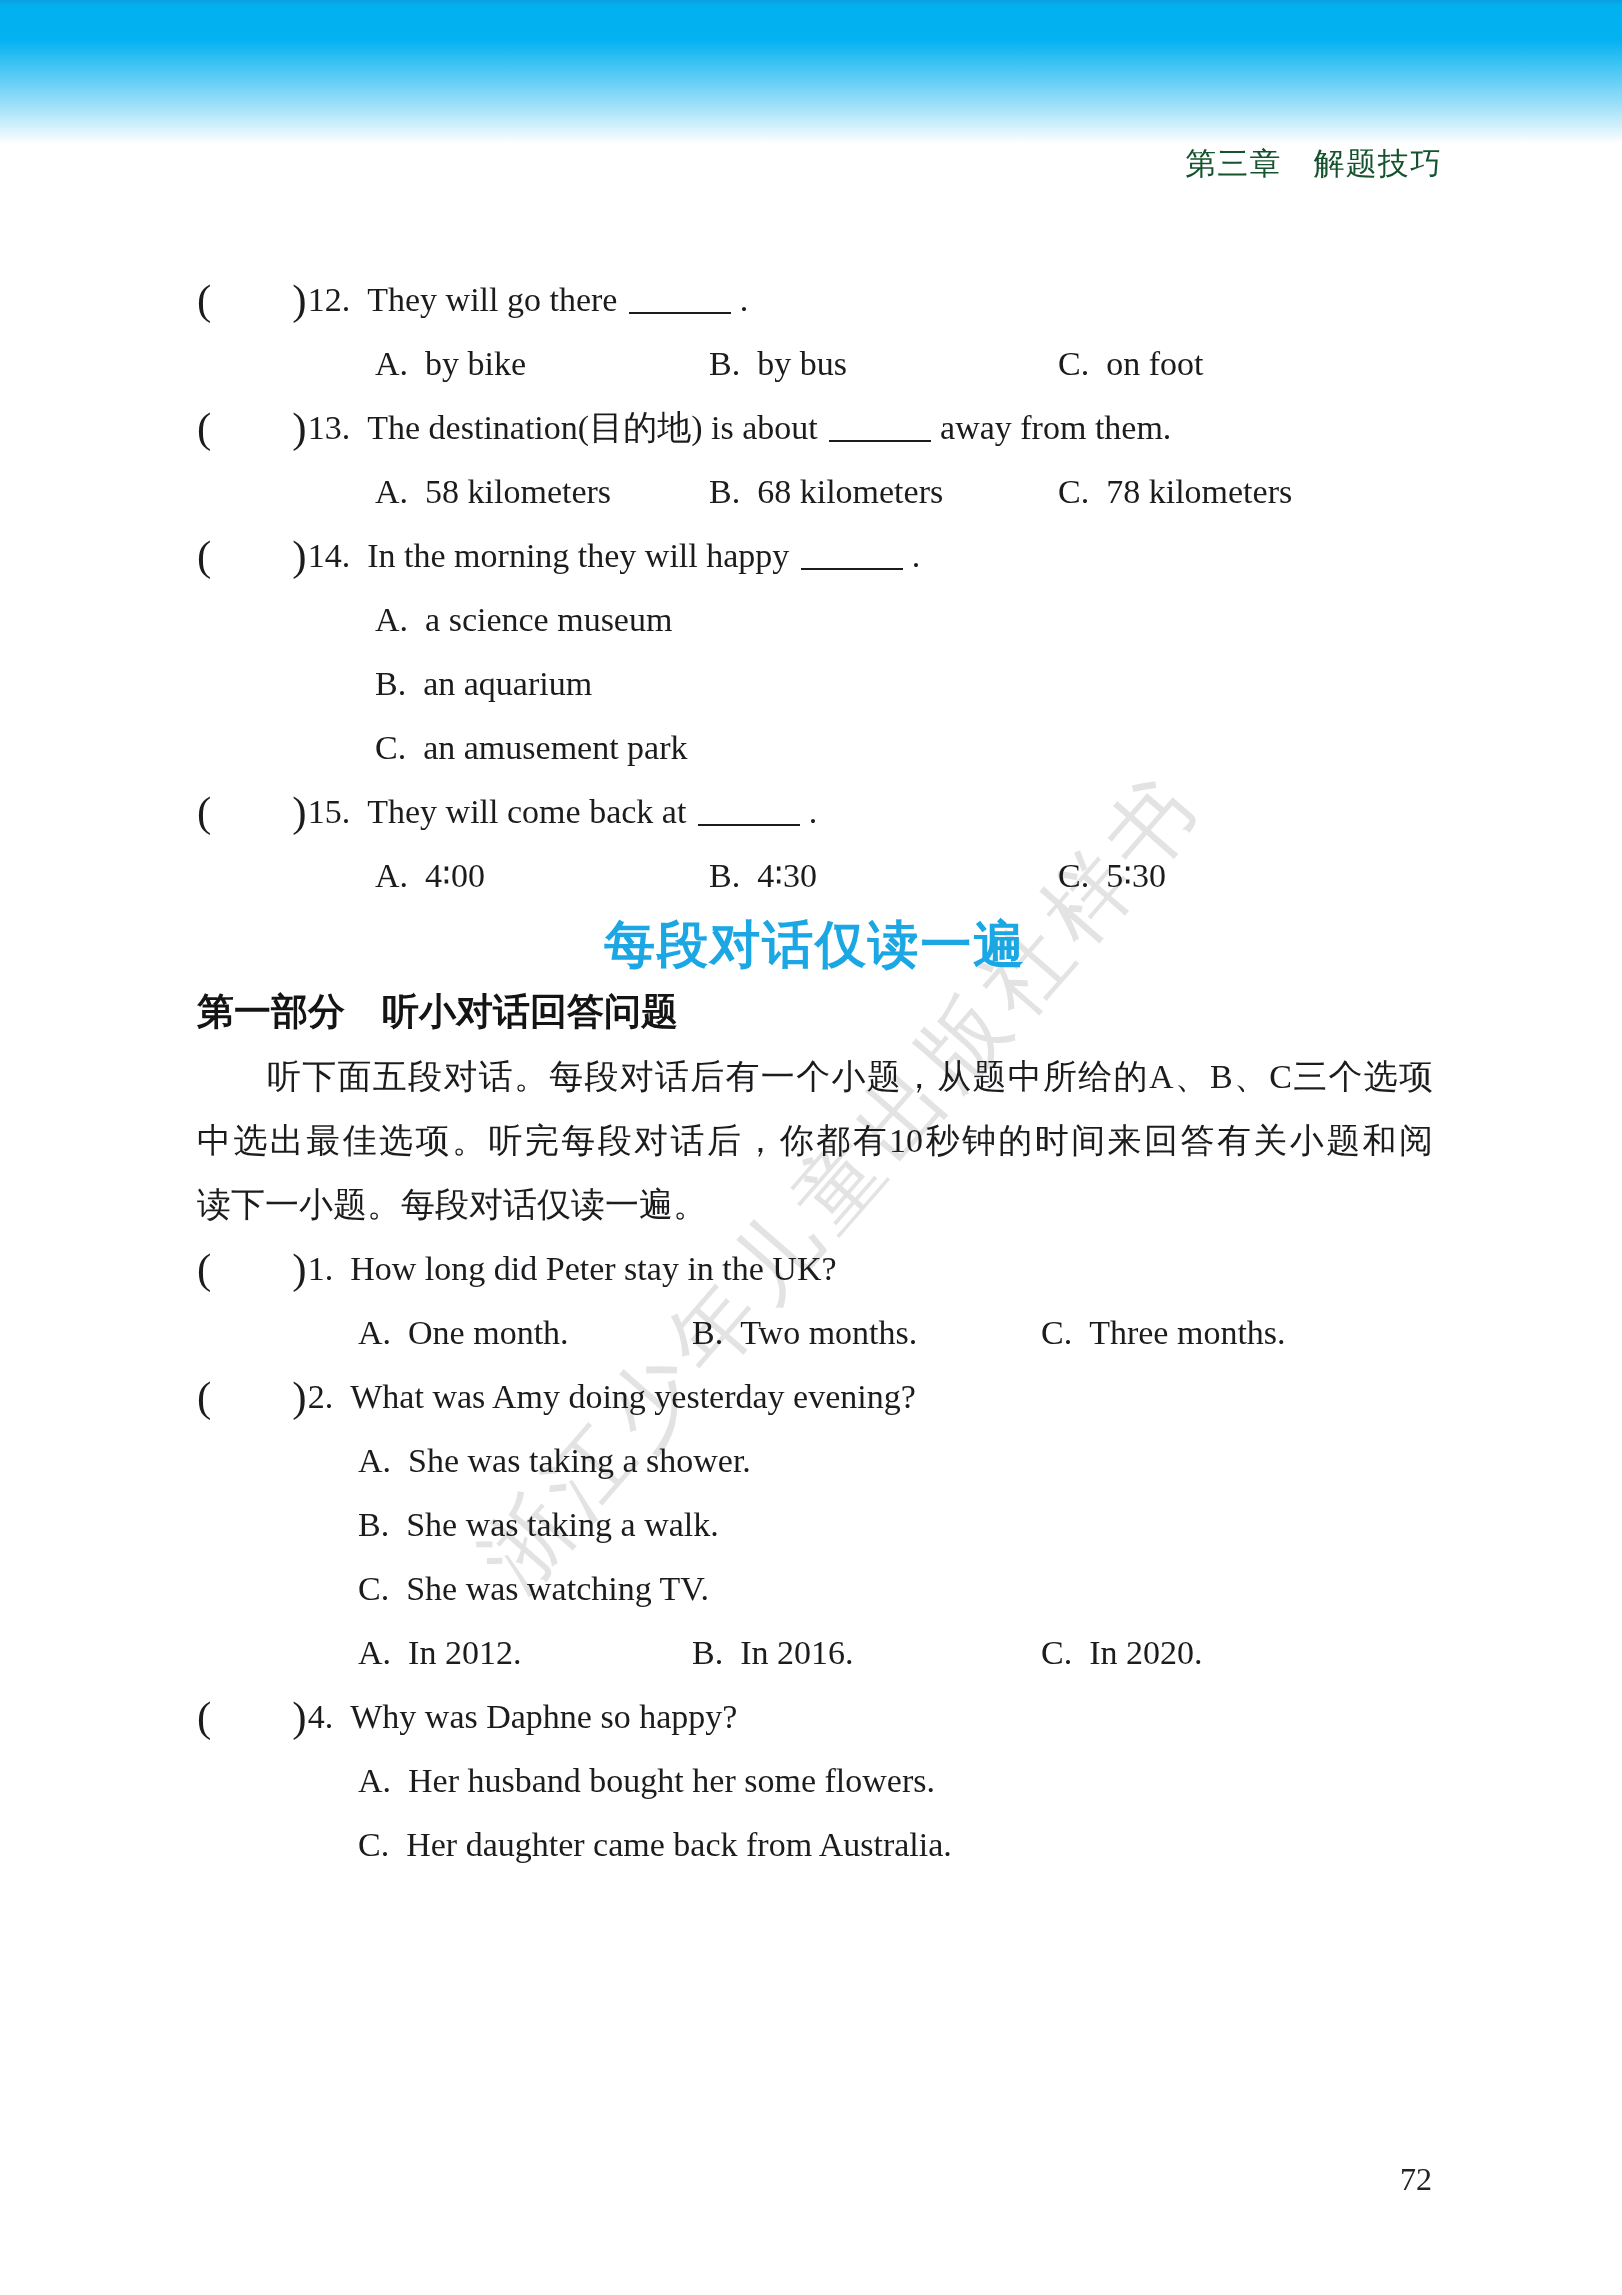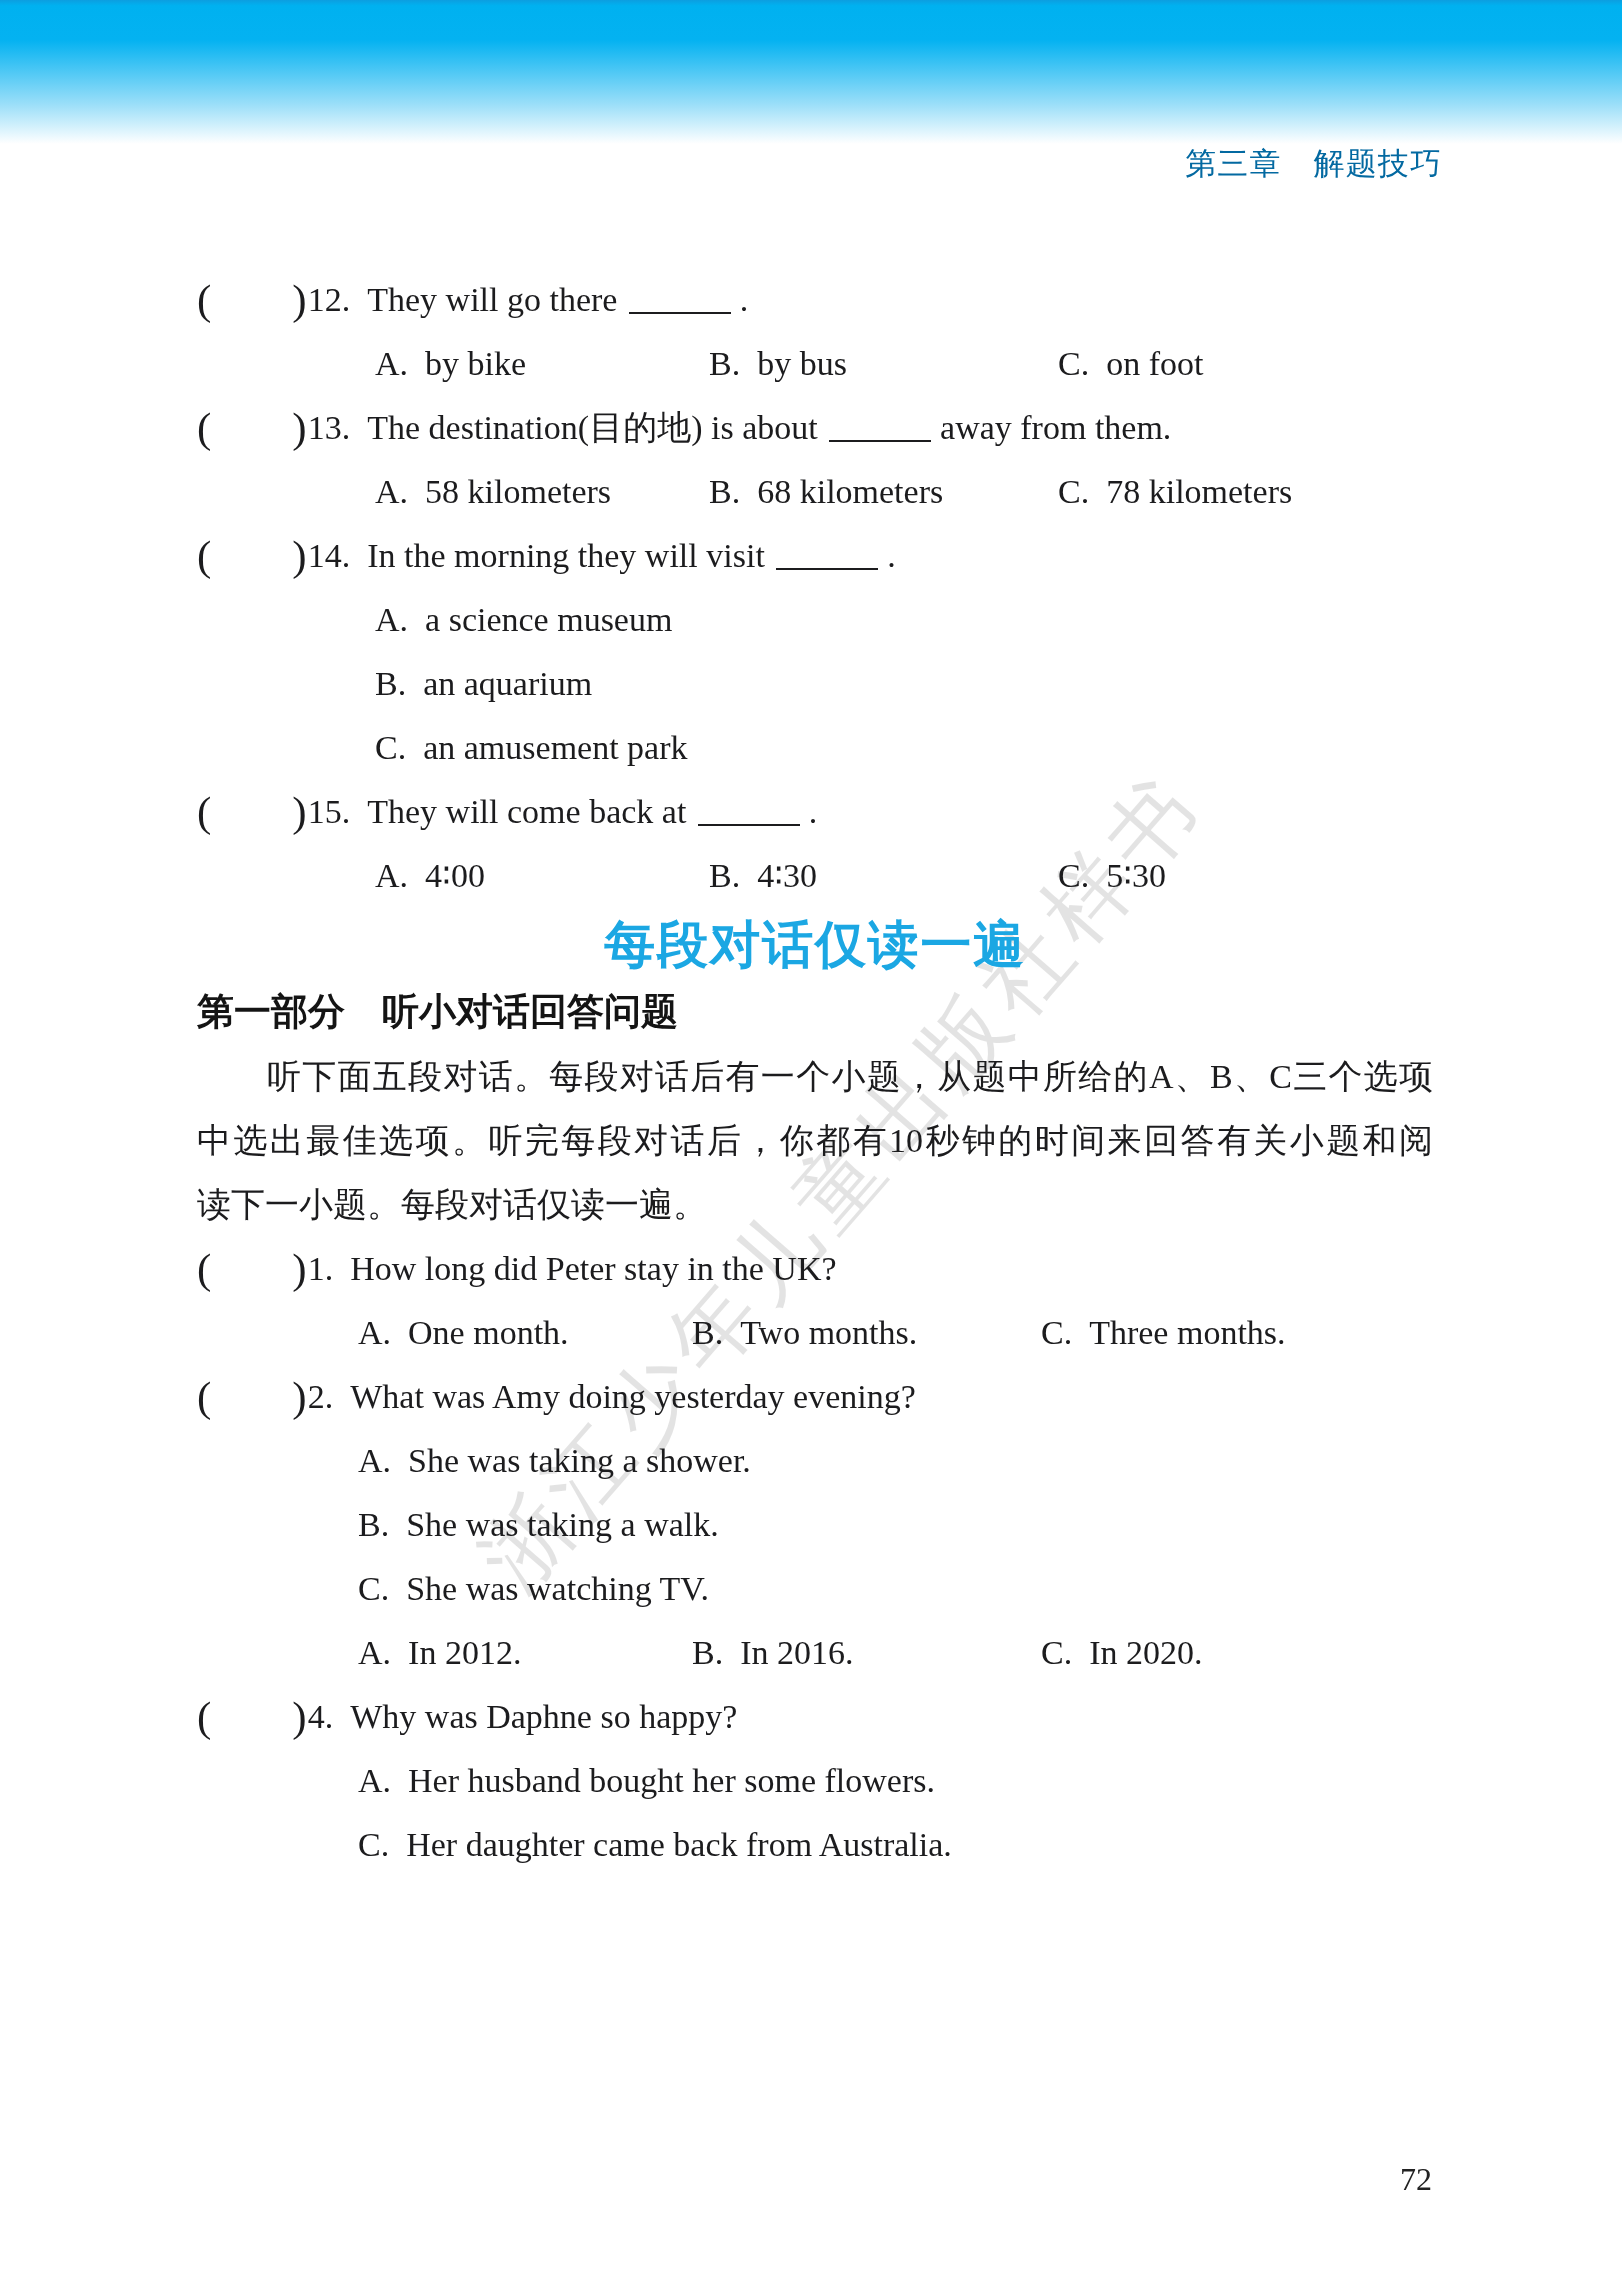--- a/index.html
+++ b/index.html
@@ -18,21 +18,21 @@
     position: absolute; top: 0; left: 0; right: 0;
     height: 147px;
     background: linear-gradient(180deg,
       #0c9ee0 0px, #00b1f0 5.7px, #04b2f1 40px,
       #9fe0f9 106px, #ffffff 144px);
   }
   
   .chapter-header {
     position: absolute; top: 143px; right: 180px;
     font-family: "Liberation Sans", "DejaVu Sans", sans-serif;
-    font-size: 31px; color: #0369a1; letter-spacing: 1.1px;
+    font-size: 31px; color: #14532d; letter-spacing: 1.1px;
     z-index: 2; white-space: nowrap;
   }
   
   .watermark {
     position: absolute; left: 842px; top: 1182px;
     transform: translate(-50%, -50%) rotate(-49deg);
     font-family: "Liberation Sans", "DejaVu Sans", sans-serif;
     font-size: 86px; letter-spacing: 9px;
     color: rgba(0, 0, 0, 0.11);
     white-space: nowrap; z-index: 0;
@@ -100,21 +100,21 @@
     </div>
 
     <div class="row">
       <span class="paren">(</span><span class="gap"></span><span class="paren">)</span><span class="qnum">13.</span><span class="stem">The destination(目的地) is about</span><span class="blank"></span><span class="tail">away from them.</span>
     </div>
     <div class="row opts">
       <span class="opt col-a"><span class="olabel">A.</span><span>58 kilometers</span></span><span class="opt col-b"><span class="olabel">B.</span><span>68 kilometers</span></span><span class="opt"><span class="olabel">C.</span><span>78 kilometers</span></span>
     </div>
 
     <div class="row">
-      <span class="paren">(</span><span class="gap"></span><span class="paren">)</span><span class="qnum">14.</span><span class="stem">In the morning they will visit</span><span class="blank"></span><span class="tail">.</span>
+      <span class="paren">(</span><span class="gap"></span><span class="paren">)</span><span class="qnum">14.</span><span class="stem">In the morning they will happy</span><span class="blank"></span><span class="tail">.</span>
     </div>
     <div class="row opts">
       <span class="opt"><span class="olabel">A.</span><span>a science museum</span></span>
     </div>
     <div class="row opts">
       <span class="opt"><span class="olabel">B.</span><span>an aquarium</span></span>
     </div>
     <div class="row opts">
       <span class="opt"><span class="olabel">C.</span><span>an amusement park</span></span>
     </div>

